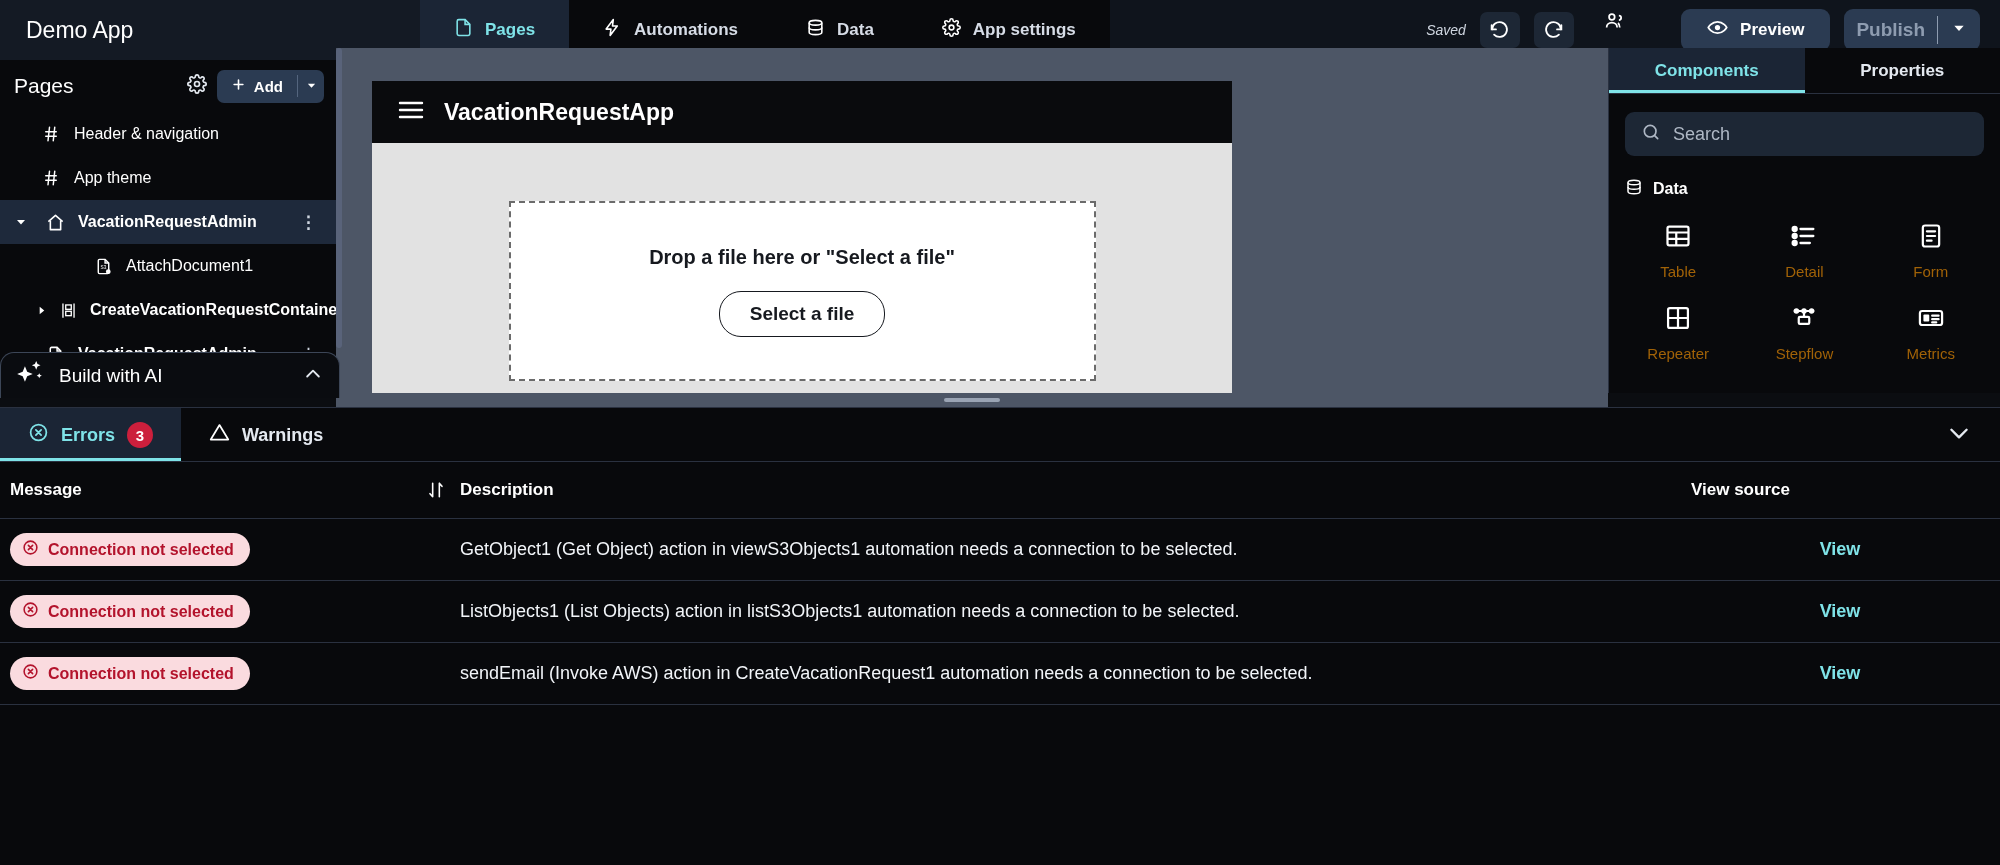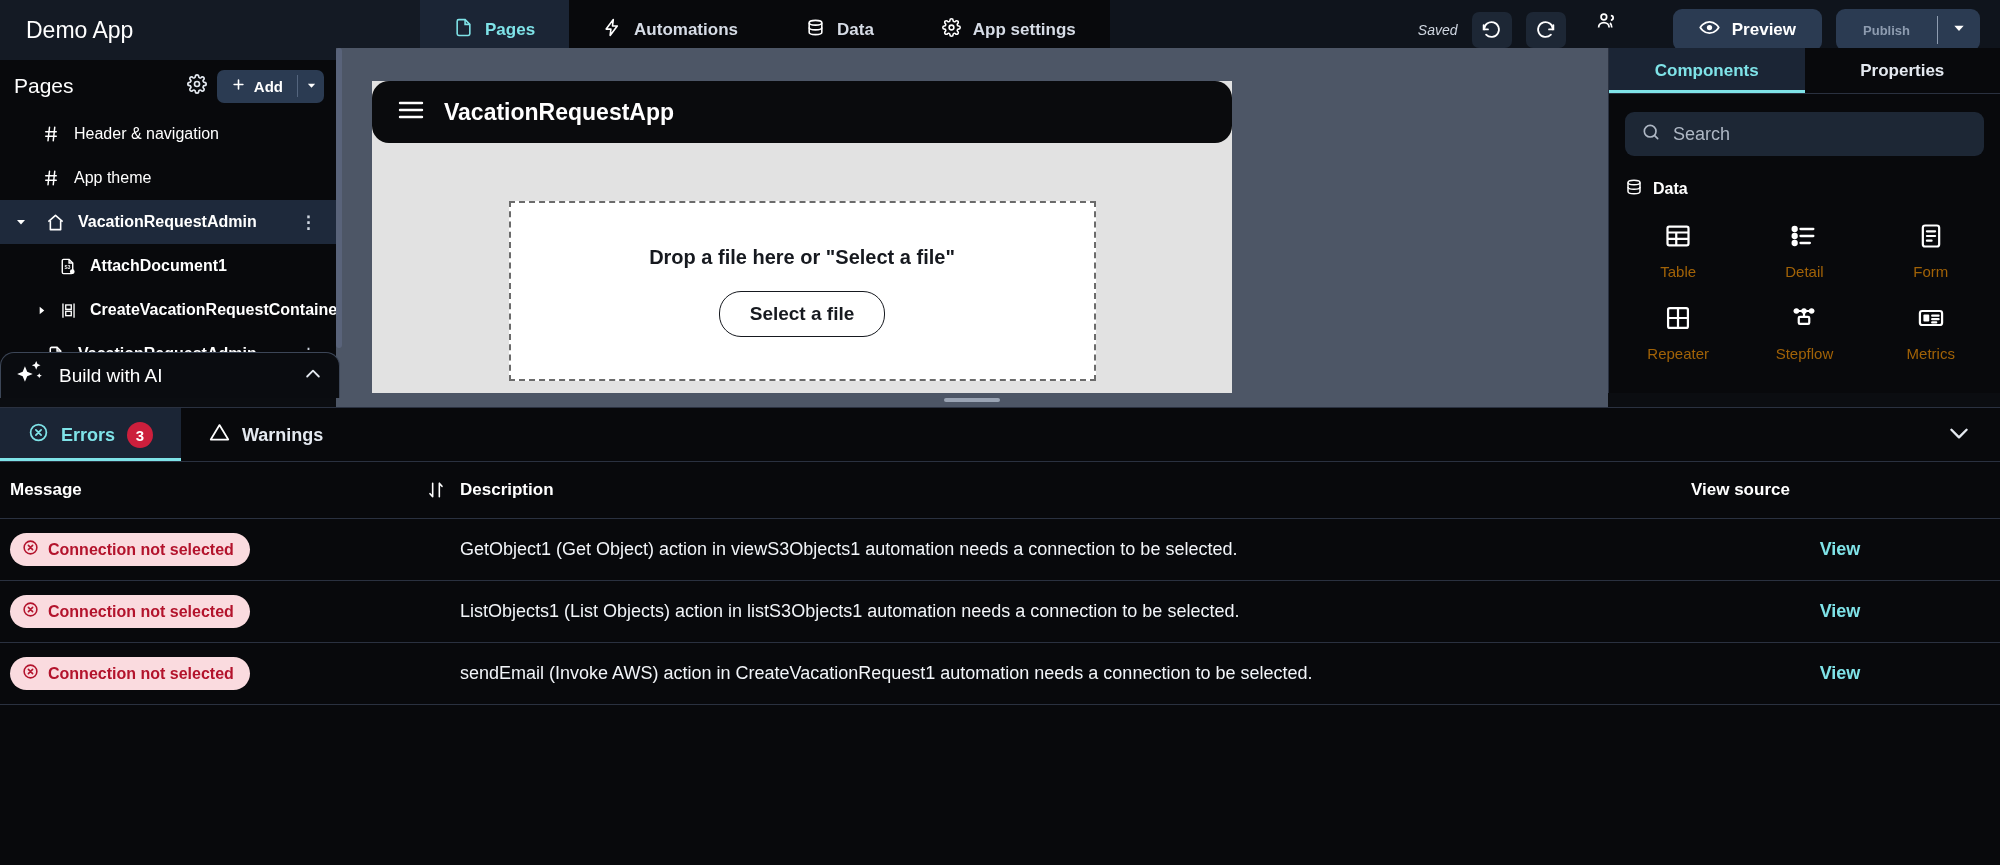--- a/index.html
+++ b/index.html
@@ -50,22 +50,22 @@
   .sharebtn {
     display: flex; align-items: flex-start; gap: 10px; padding: 0 16px; height: 40px;
     font-size: 17px; font-weight: 600; color: #22c55e; cursor: pointer; flex-direction: column;
   }
   .previewbtn {
     display: flex; align-items: center; gap: 12px;
     height: 42px; padding: 0 26px; border-radius: 9px;
     background: #2b3b52; color: #fff; font-size: 17px; font-weight: 700; cursor: pointer;
   }
   .publishgrp { display: flex; align-items: center; height: 42px; border-radius: 9px; background: #2b3b52; overflow: hidden; }
-  .publishbtn { padding: 0 27px; height: 42px; display: flex; align-items: center;
-    font-size: 13px; font-weight: 700; color: #8e9cb0; cursor: pointer; }
+  .publishbtn { padding: 0 12px; height: 42px; display: flex; align-items: center;
+    font-size: 19px; font-weight: 700; color: #8e9cb0; cursor: pointer; }
   .publishdiv { width: 1px; height: 28px; background: #8e9cb0; }
   .publishcar { width: 42px; height: 42px; display: flex; align-items: center; justify-content: center; cursor: pointer; }
 
   
   .leftpanel {
     position: absolute; left: 0; top: 60px; width: 336px; height: 330px;
     background: #08090c; overflow: hidden;
   }
   .pages-head {
     height: 52px; display: flex; align-items: center; padding: 0 12px 0 14px; gap: 10px;
@@ -108,21 +108,21 @@
   }
   .scrollbar-left {
     position: absolute; left: 336px; top: 48px; width: 6px; height: 300px;
     background: #59637a; border-radius: 3px; z-index: 4;
   }
   .device {
     position: absolute; left: 36px; top: 33px; width: 860px; height: 312px;
     background: #e2e2e2; overflow: hidden;
   }
   .device-header {
-    height: 62px; background: #0a0b0d; display: flex; align-items: center; gap: 20px; padding: 0 26px; border-radius: 17px;
+    height: 62px; background: #0a0b0d; display: flex; align-items: center; gap: 20px; padding: 0 26px;
   }
   .device-title { font-size: 23px; font-weight: 700; color: #fff; }
   .device-body { padding: 58px 0 0 0; display: flex; justify-content: center; }
   .dropzone {
     width: 587px; height: 180px; border: 2px dashed #6b6b6b; background: #fff;
     display: flex; flex-direction: column; align-items: center; justify-content: center; gap: 22px;
   }
   .dropzone .dz-text { font-size: 20px; font-weight: 700; color: #16191f; }
   .dz-btn {
     border: 1px solid #16191f; border-radius: 22px; padding: 11px 30px;
@@ -356,21 +356,21 @@
       <span class="tico">
         <svg width="19" height="19" viewBox="0 0 24 24" fill="none" stroke="#fff" stroke-width="2" stroke-linejoin="round">
             <path d="M3 11 12 3l9 8"></path>
             <path d="M5.5 9.5V21h13V9.5"></path>
           </svg>
       </span>
       <span class="tlabel">VacationRequestAdmin</span>
       <span class="rowmenu">⋮</span>
     </div>
 
-    <div class="tree-row" style="padding-left:56px;font-weight:bold;">
+    <div class="tree-row" style="padding-left:92px;">
       <span class="tico">
         <svg width="19" height="19" viewBox="0 0 24 24" fill="none" stroke="#fff" stroke-width="1.8">
             <path d="M14 3H7a1.6 1.6 0 0 0-1.6 1.6v14.8A1.6 1.6 0 0 0 7 21h10a1.6 1.6 0 0 0 1.6-1.6V7.6z"></path>
             <path d="M14 3v4.6h4.6"></path>
             <text x="8.2" y="15" font-size="6" fill="#fff" stroke="none" font-family="Liberation Sans">S3</text>
             <circle cx="18" cy="18.5" r="3" fill="#fff" stroke="none"></circle>
           </svg>
       </span>
       <span class="tlabel">AttachDocument1</span>
     </div>

